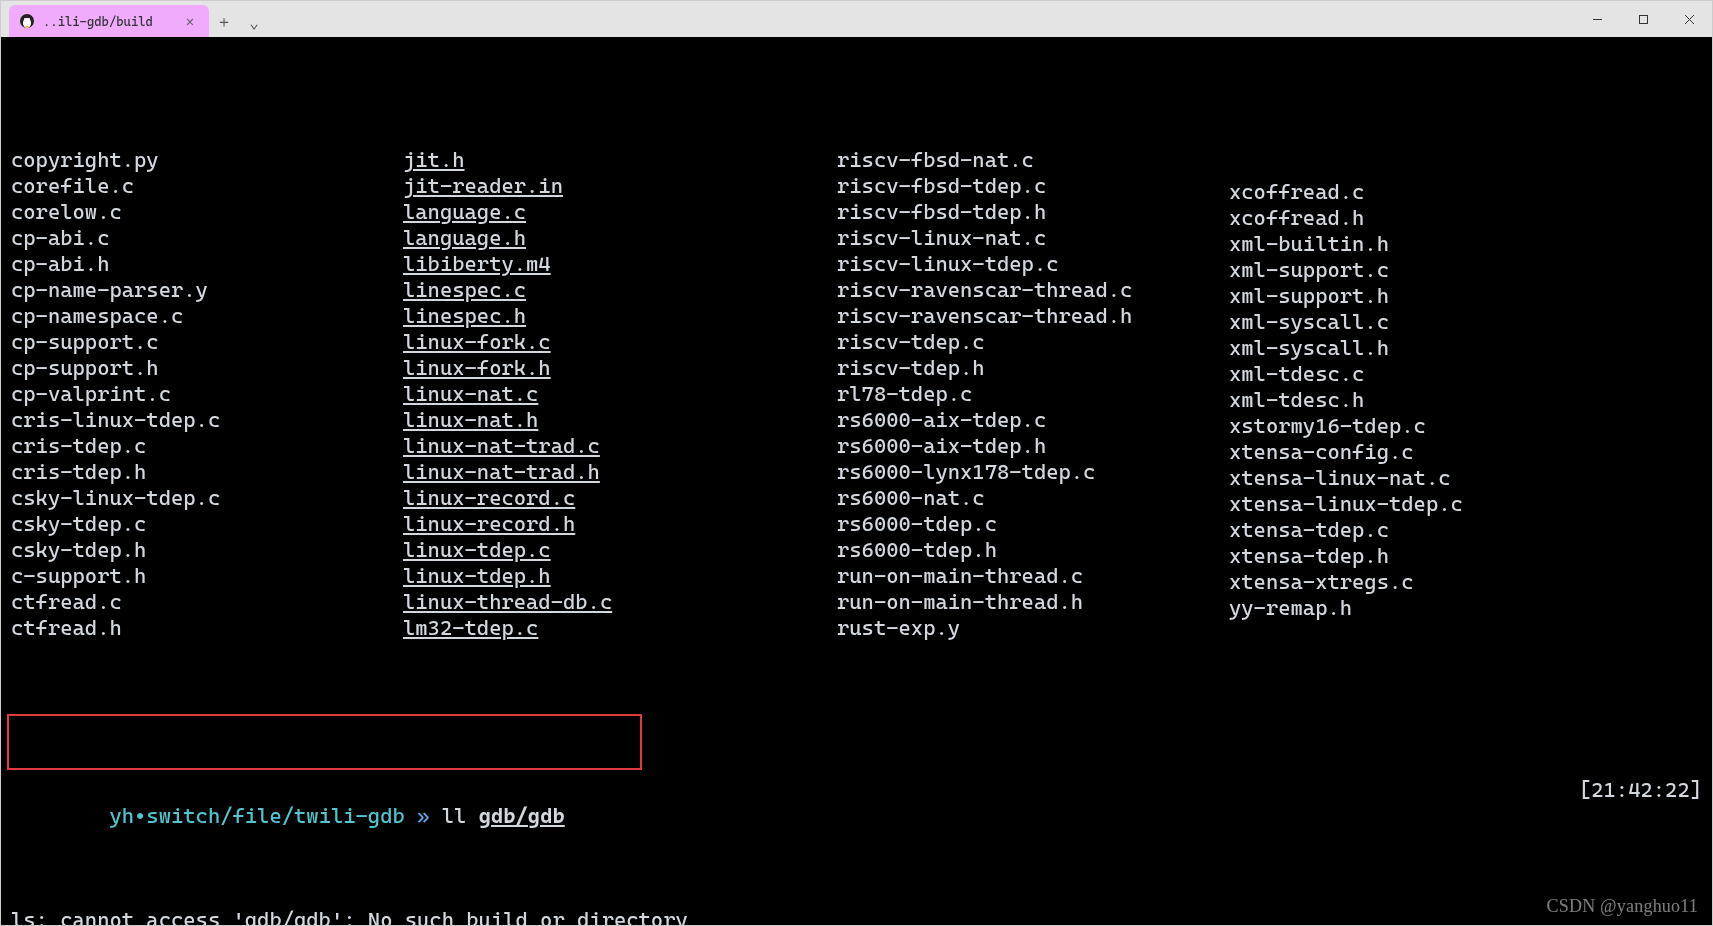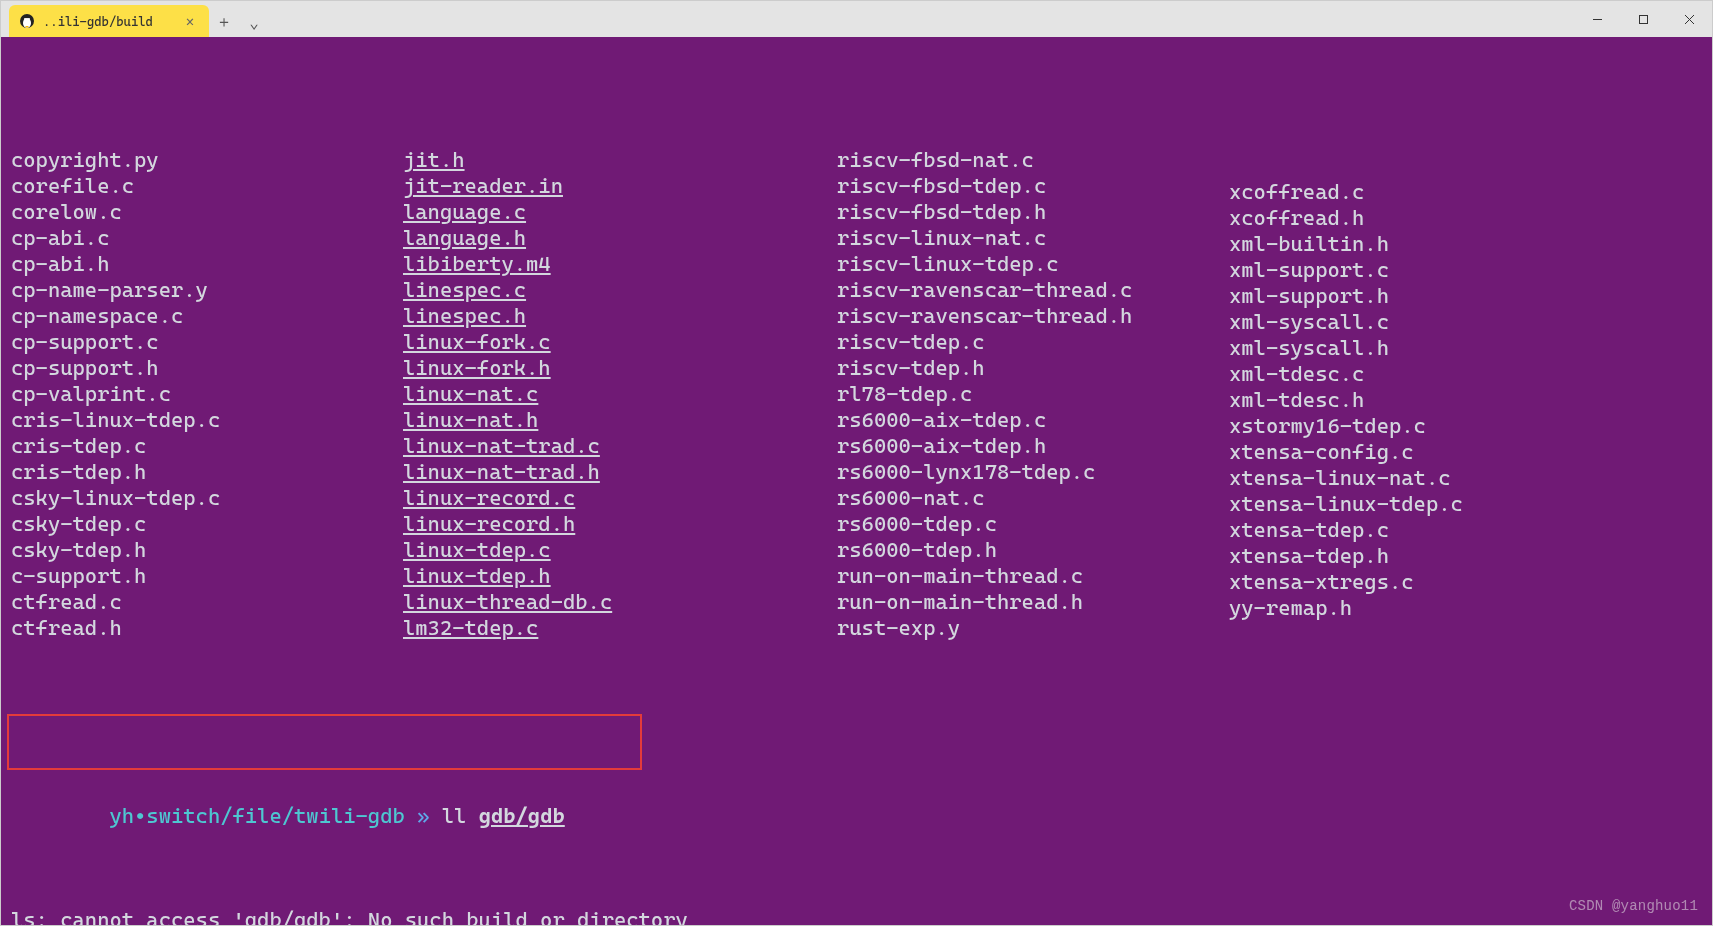--- a/index.html
+++ b/index.html
@@ -25,21 +25,21 @@
   align-items: center;
   position: relative;
 }
 .tabs-area {
   display: flex;
   align-items: flex-end;
   height: 100%;
   padding-left: 8px;
 }
 .tab {
-  background: #fde047;
+  background: #f0abfc;
   height: 32px;
   min-width: 200px;
   border-top-left-radius: 6px;
   border-top-right-radius: 6px;
   display: flex;
   align-items: center;
   padding: 0 10px;
   font-size: 12.5px;
   color: #333;
   gap: 8px;
@@ -66,21 +66,21 @@
   display: flex; height: 36px;
 }
 .win-btn {
   width: 46px; height: 100%;
   display: inline-flex; align-items: center; justify-content: center;
   color: #333; cursor: pointer;
 }
 .win-btn svg { width: 11px; height: 11px; }
 .terminal {
   flex: 1;
-  background: #701a75;
+  background: #000000;
   color: #d3d7de;
   font-size: 21px;
   line-height: 26px;
   padding: 6px 10px 10px 10px;
   font-family: "Cascadia Mono", "Consolas", monospace;
   white-space: pre;
   overflow: hidden;
   position: relative;
 }
 .cols { display: flex; }
@@ -101,23 +101,23 @@
 .under { text-decoration: underline; font-weight: bold; }
 .box-red {
   position: absolute;
   border: 2px solid #e33b3b;
   pointer-events: none;
 }
 .watermark {
   position: absolute;
   right: 14px;
   bottom: 6px;
-  font-size: 14px;
+  font-size: 18px;
   color: rgba(230,230,230,0.55);
-  font-family: Liberation Mono, monospace;
+  font-family: Liberation Serif, serif;
   letter-spacing: 0.2px;
 }
 </style>
 </head>
 <body>
 
 <div class="window">
 
   <div class="titlebar">
     <div class="tabs-area">
@@ -165,20 +165,21 @@
       <div class="col c2" id="col2"><div>jit.h</div><div>jit-reader.in</div><div>language.c</div><div>language.h</div><div>libiberty.m4</div><div>linespec.c</div><div>linespec.h</div><div>linux-fork.c</div><div>linux-fork.h</div><div>linux-nat.c</div><div>linux-nat.h</div><div>linux-nat-trad.c</div><div>linux-nat-trad.h</div><div>linux-record.c</div><div>linux-record.h</div><div>linux-tdep.c</div><div>linux-tdep.h</div><div>linux-thread-db.c</div><div>lm32-tdep.c</div></div>
       <div class="col c3" id="col3"><div>riscv-fbsd-nat.c</div><div>riscv-fbsd-tdep.c</div><div>riscv-fbsd-tdep.h</div><div>riscv-linux-nat.c</div><div>riscv-linux-tdep.c</div><div>riscv-ravenscar-thread.c</div><div>riscv-ravenscar-thread.h</div><div>riscv-tdep.c</div><div>riscv-tdep.h</div><div>rl78-tdep.c</div><div>rs6000-aix-tdep.c</div><div>rs6000-aix-tdep.h</div><div>rs6000-lynx178-tdep.c</div><div>rs6000-nat.c</div><div>rs6000-tdep.c</div><div>rs6000-tdep.h</div><div>run-on-main-thread.c</div><div>run-on-main-thread.h</div><div>rust-exp.y</div></div>
       <div class="col c4" id="col4"><div>xcoffread.c</div><div>xcoffread.h</div><div>xml-builtin.h</div><div>xml-support.c</div><div>xml-support.h</div><div>xml-syscall.c</div><div>xml-syscall.h</div><div>xml-tdesc.c</div><div>xml-tdesc.h</div><div>xstormy16-tdep.c</div><div>xtensa-config.c</div><div>xtensa-linux-nat.c</div><div>xtensa-linux-tdep.c</div><div>xtensa-tdep.c</div><div>xtensa-tdep.h</div><div>xtensa-xtregs.c</div><div>yy-remap.h</div><div>&nbsp;</div><div>&nbsp;</div></div>
     </div>
 
     
     <div class="prompt-line">
       <span class="prompt-left">
         <span class="cyan">yh</span><span class="cyan">•</span><span class="cyan">switch/file/twili-gdb</span><span class="blue"> </span><span class="blue">»</span><span> </span><span class="white">ll</span><span> </span><span class="white under">gdb/gdb</span>
       </span>
+      <span class="prompt-time">[21:42:22]</span>
     </div>
     <div>ls: cannot access 'gdb/gdb': No such build or directory</div>
 
     
     
 
     
     
 
     

